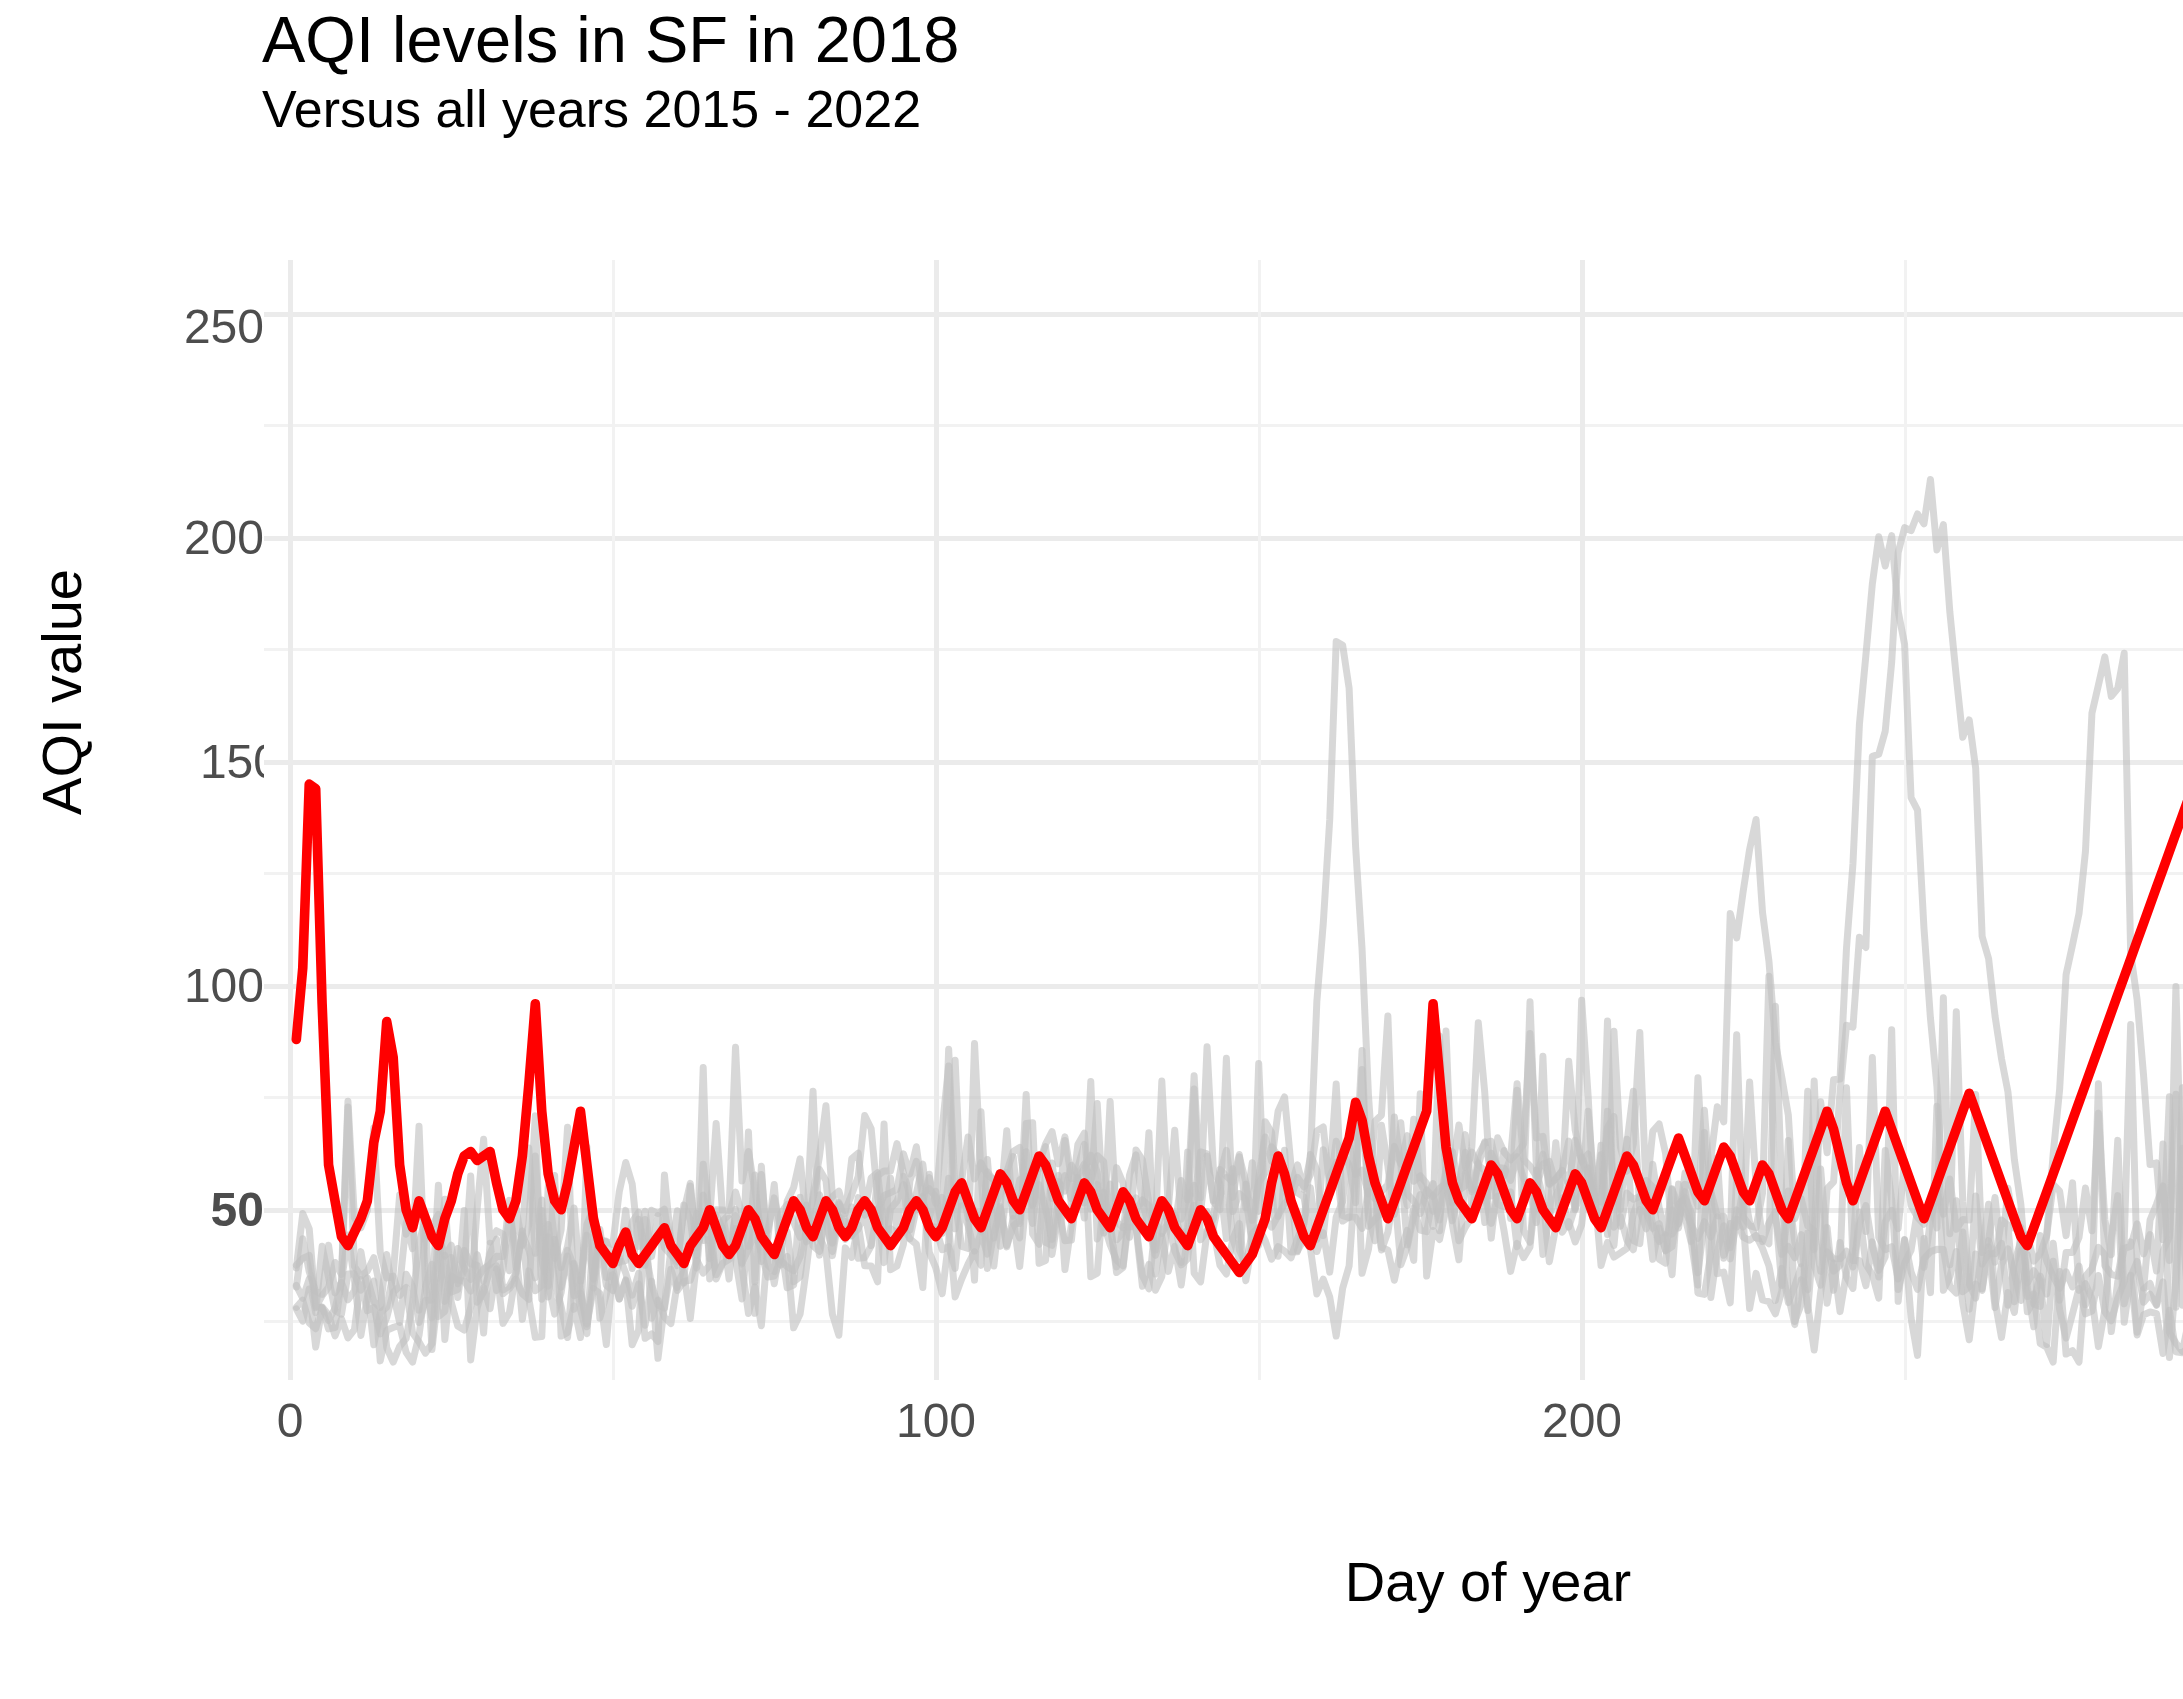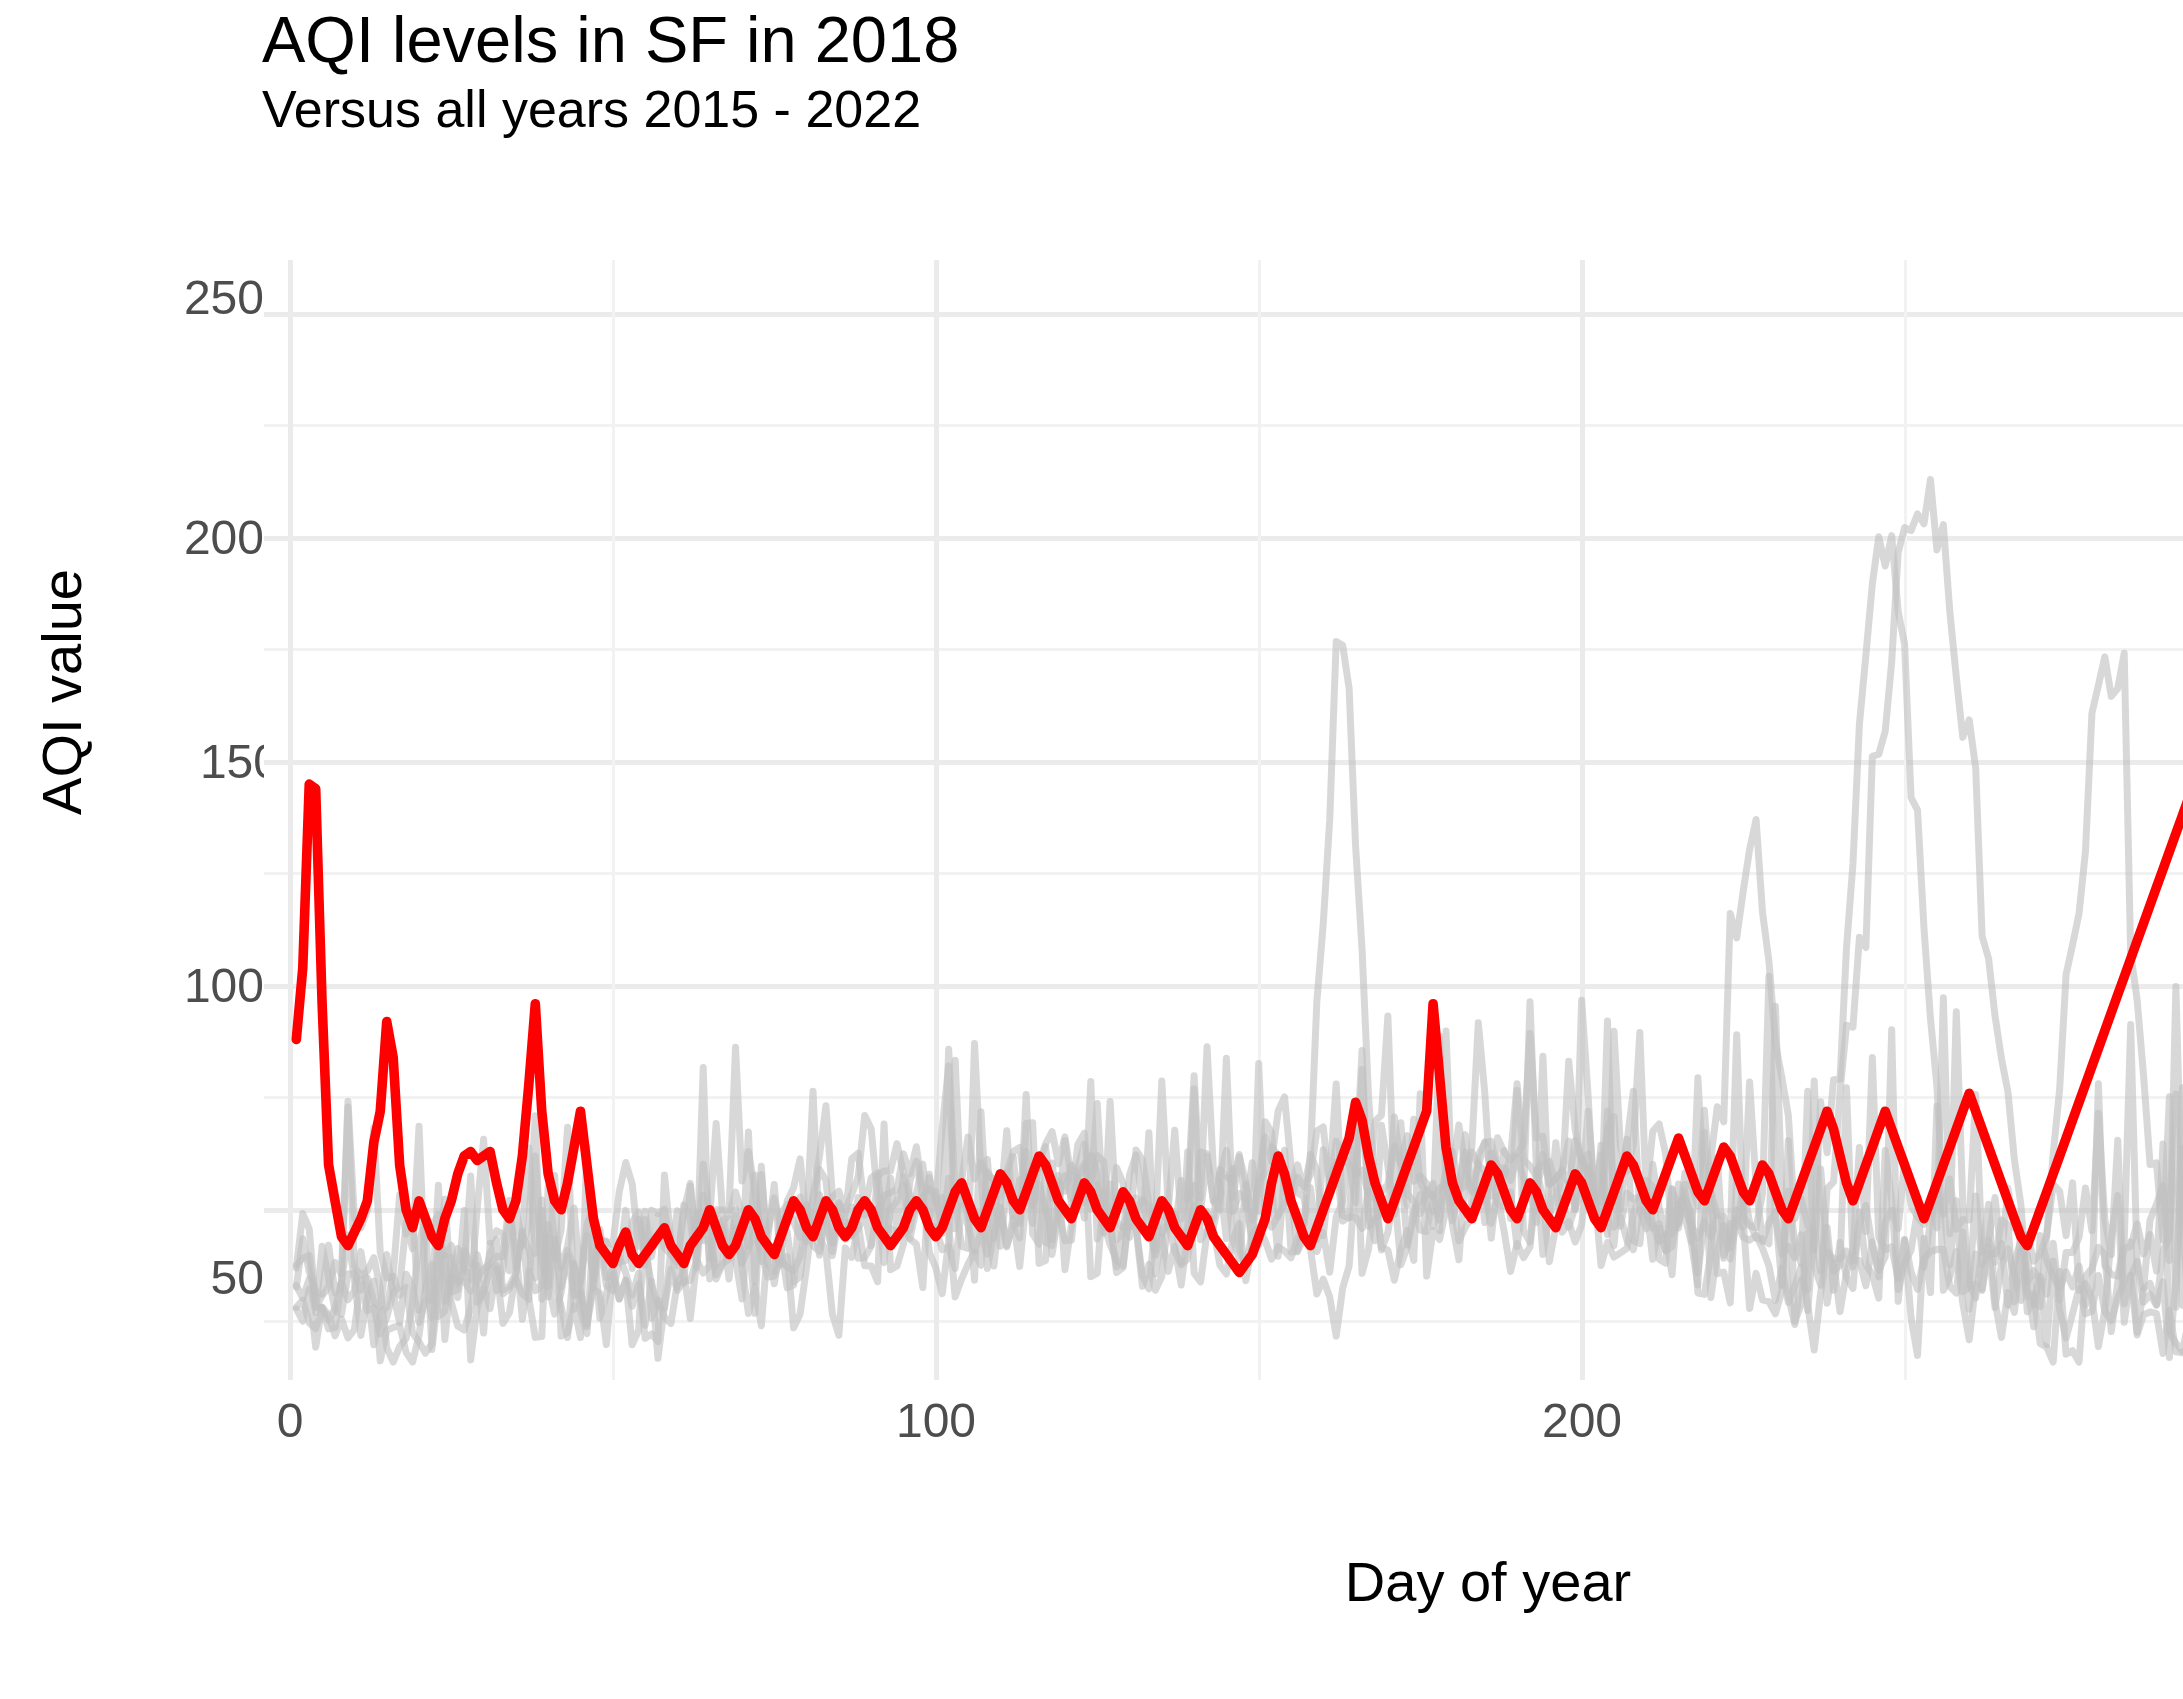--- a/index.html
+++ b/index.html
@@ -29,25 +29,25 @@
 
 <div id="root">
 
   <div id="chart-title">AQI levels in SF in 2018</div>
   <div id="chart-subtitle">Versus all years 2015 - 2022</div>
 
   <div id="y-axis-title">AQI value</div>
   <div id="x-axis-title">Day of year</div>
 
   <div id="ytick-layer">
-      <div class="ytick" style="top: 1278px; left: 0px; width: 264px;">50</div>
+      <div class="ytick" style="top: 1210px; left: 0px; width: 264px; font-weight: bold;">50</div>
       <div class="ytick" style="top: 986px; left: 0px; width: 264px;">100</div>
       <div class="ytick" style="top: 762px; left: 16px; width: 264px;">150</div>
       <div class="ytick" style="top: 538px; left: 0px; width: 264px;">200</div>
-      <div class="ytick" style="top: 298px; left: 0px; width: 264px;">250</div>
+      <div class="ytick" style="top: 327px; left: 0px; width: 264px;">250</div>
     </div>
   <div id="xtick-layer">
       <div class="xtick" style="left: 290px;">0</div>
       <div class="xtick" style="left: 936px;">100</div>
       <div class="xtick" style="left: 1582px;">200</div>
     </div>
 
   <div id="panel">
     <div id="grid-layer">
         <div class="gl major-h" style="top: 948px;"></div>

